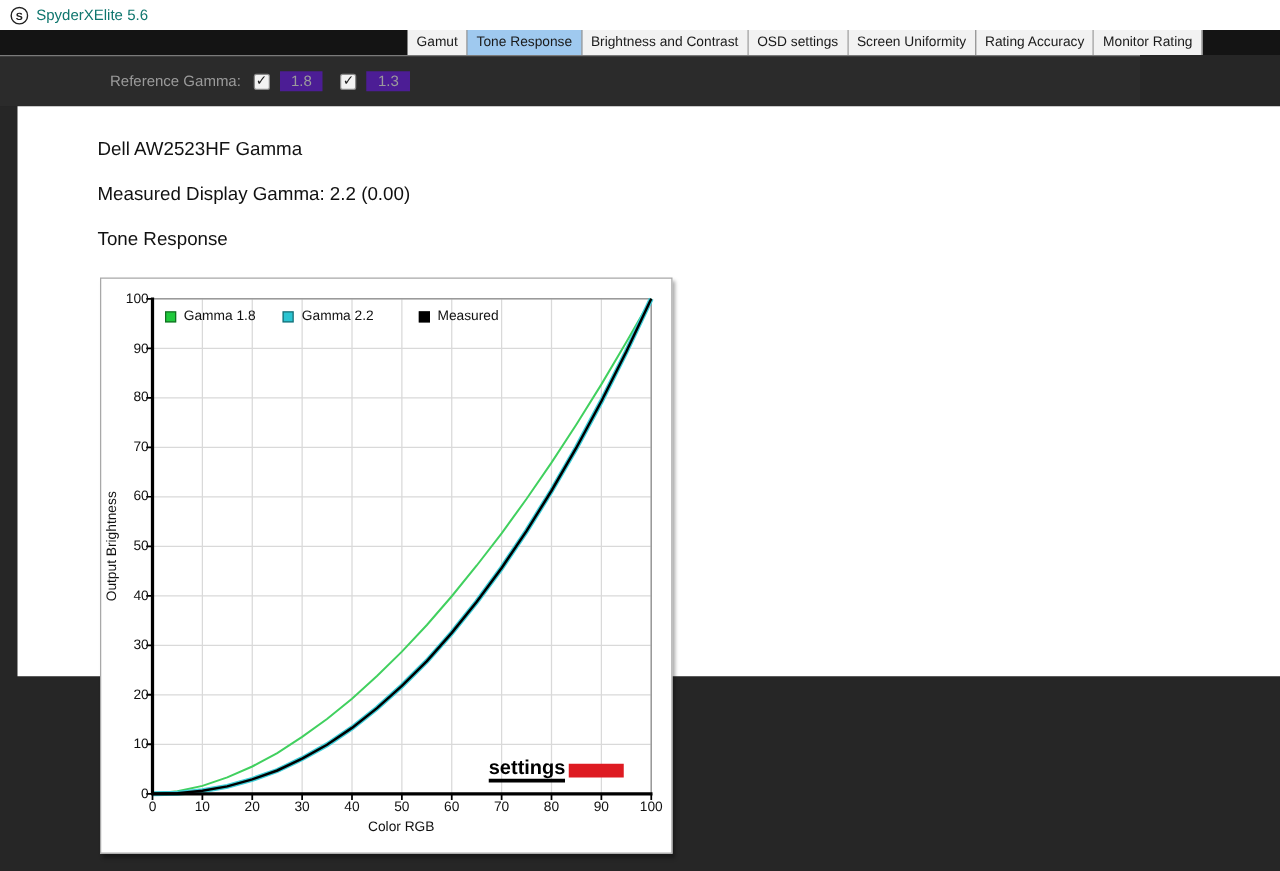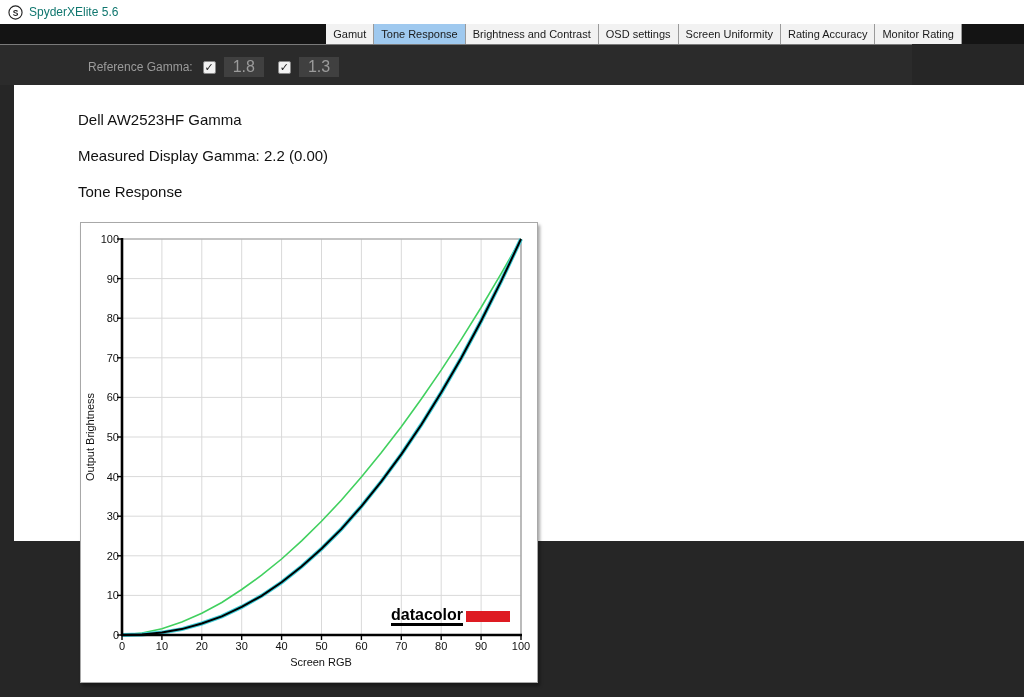--- a/index.html
+++ b/index.html
@@ -22,21 +22,21 @@
 
   
   #band { position:absolute; left:0; top:44px; width:912px; height:41px;
           background:#2b2b2b; border-top:1px solid #7a7a7a; }
   #refgamma-row { position:absolute; left:88px; top:12px; display:flex; align-items:center; }
   #refgamma-row .lbl { color:#9b9b9b; font-size:12px; margin-right:10px; }
   .cbx-item { display:flex; align-items:center; margin-right:14px; }
   .cbx { width:13px; height:13px; background:#f2f2f2; border:1px solid #8a8a8a;
          border-radius:2px; font-size:11px; line-height:11px; color:#222;
          display:flex; align-items:center; justify-content:center; }
-  .cbx-label { color:#9b9b9b; font-size:16px; margin-left:8px; background:#404040;
+  .cbx-label { color:#9b9b9b; font-size:12px; margin-left:8px; background:#4c1d95;
                padding:1px 9px; }
 
   
   #leftstrip { position:absolute; left:0; top:85px; width:14px; height:612px; background:#262626; }
   #content { position:absolute; left:14px; top:85px; width:1010px; height:456px; background:#ffffff; }
 
   .heading { position:absolute; left:64px; font-size:15px; color:#111; }
   #device-title   { top:26px; }
   #measured-gamma { top:62px; }
   #section-title  { top:98px; }
@@ -190,19 +190,33 @@
         <div class="xtick" style="left: 105.8px;">20</div>
         <div class="xtick" style="left: 145.7px;">30</div>
         <div class="xtick" style="left: 185.6px;">40</div>
         <div class="xtick" style="left: 225.5px;">50</div>
         <div class="xtick" style="left: 265.4px;">60</div>
         <div class="xtick" style="left: 305.3px;">70</div>
         <div class="xtick" style="left: 345.2px;">80</div>
         <div class="xtick" style="left: 385.1px;">90</div>
         <div class="xtick" style="left: 425px;">100</div>
       </div>
-    <div id="x-axis-title">Screen RGB</div>
+    <div id="x-axis-title">Color RGB</div>
+    <div id="legend">
+        <span class="legend-item">
+          <span class="swatch" style="background: rgb(31, 201, 60);"></span>
+          <span class="txt">Gamma 1.8</span>
+        </span>
+        <span class="legend-item legend-gap1">
+          <span class="swatch" style="background: rgb(42, 196, 209);"></span>
+          <span class="txt">Gamma 2.2</span>
+        </span>
+        <span class="legend-item">
+          <span class="swatch" style="background: rgb(0, 0, 0);"></span>
+          <span class="txt">Measured</span>
+        </span>
+      </div>
     <div id="logo">
-      <span class="logo-text">datacolor</span>
+      <span class="logo-text">settings</span>
       <span class="logo-bar" style="background: rgb(222, 27, 34);"></span>
     </div>
   </div>
 </div>
 
 </body></html>

